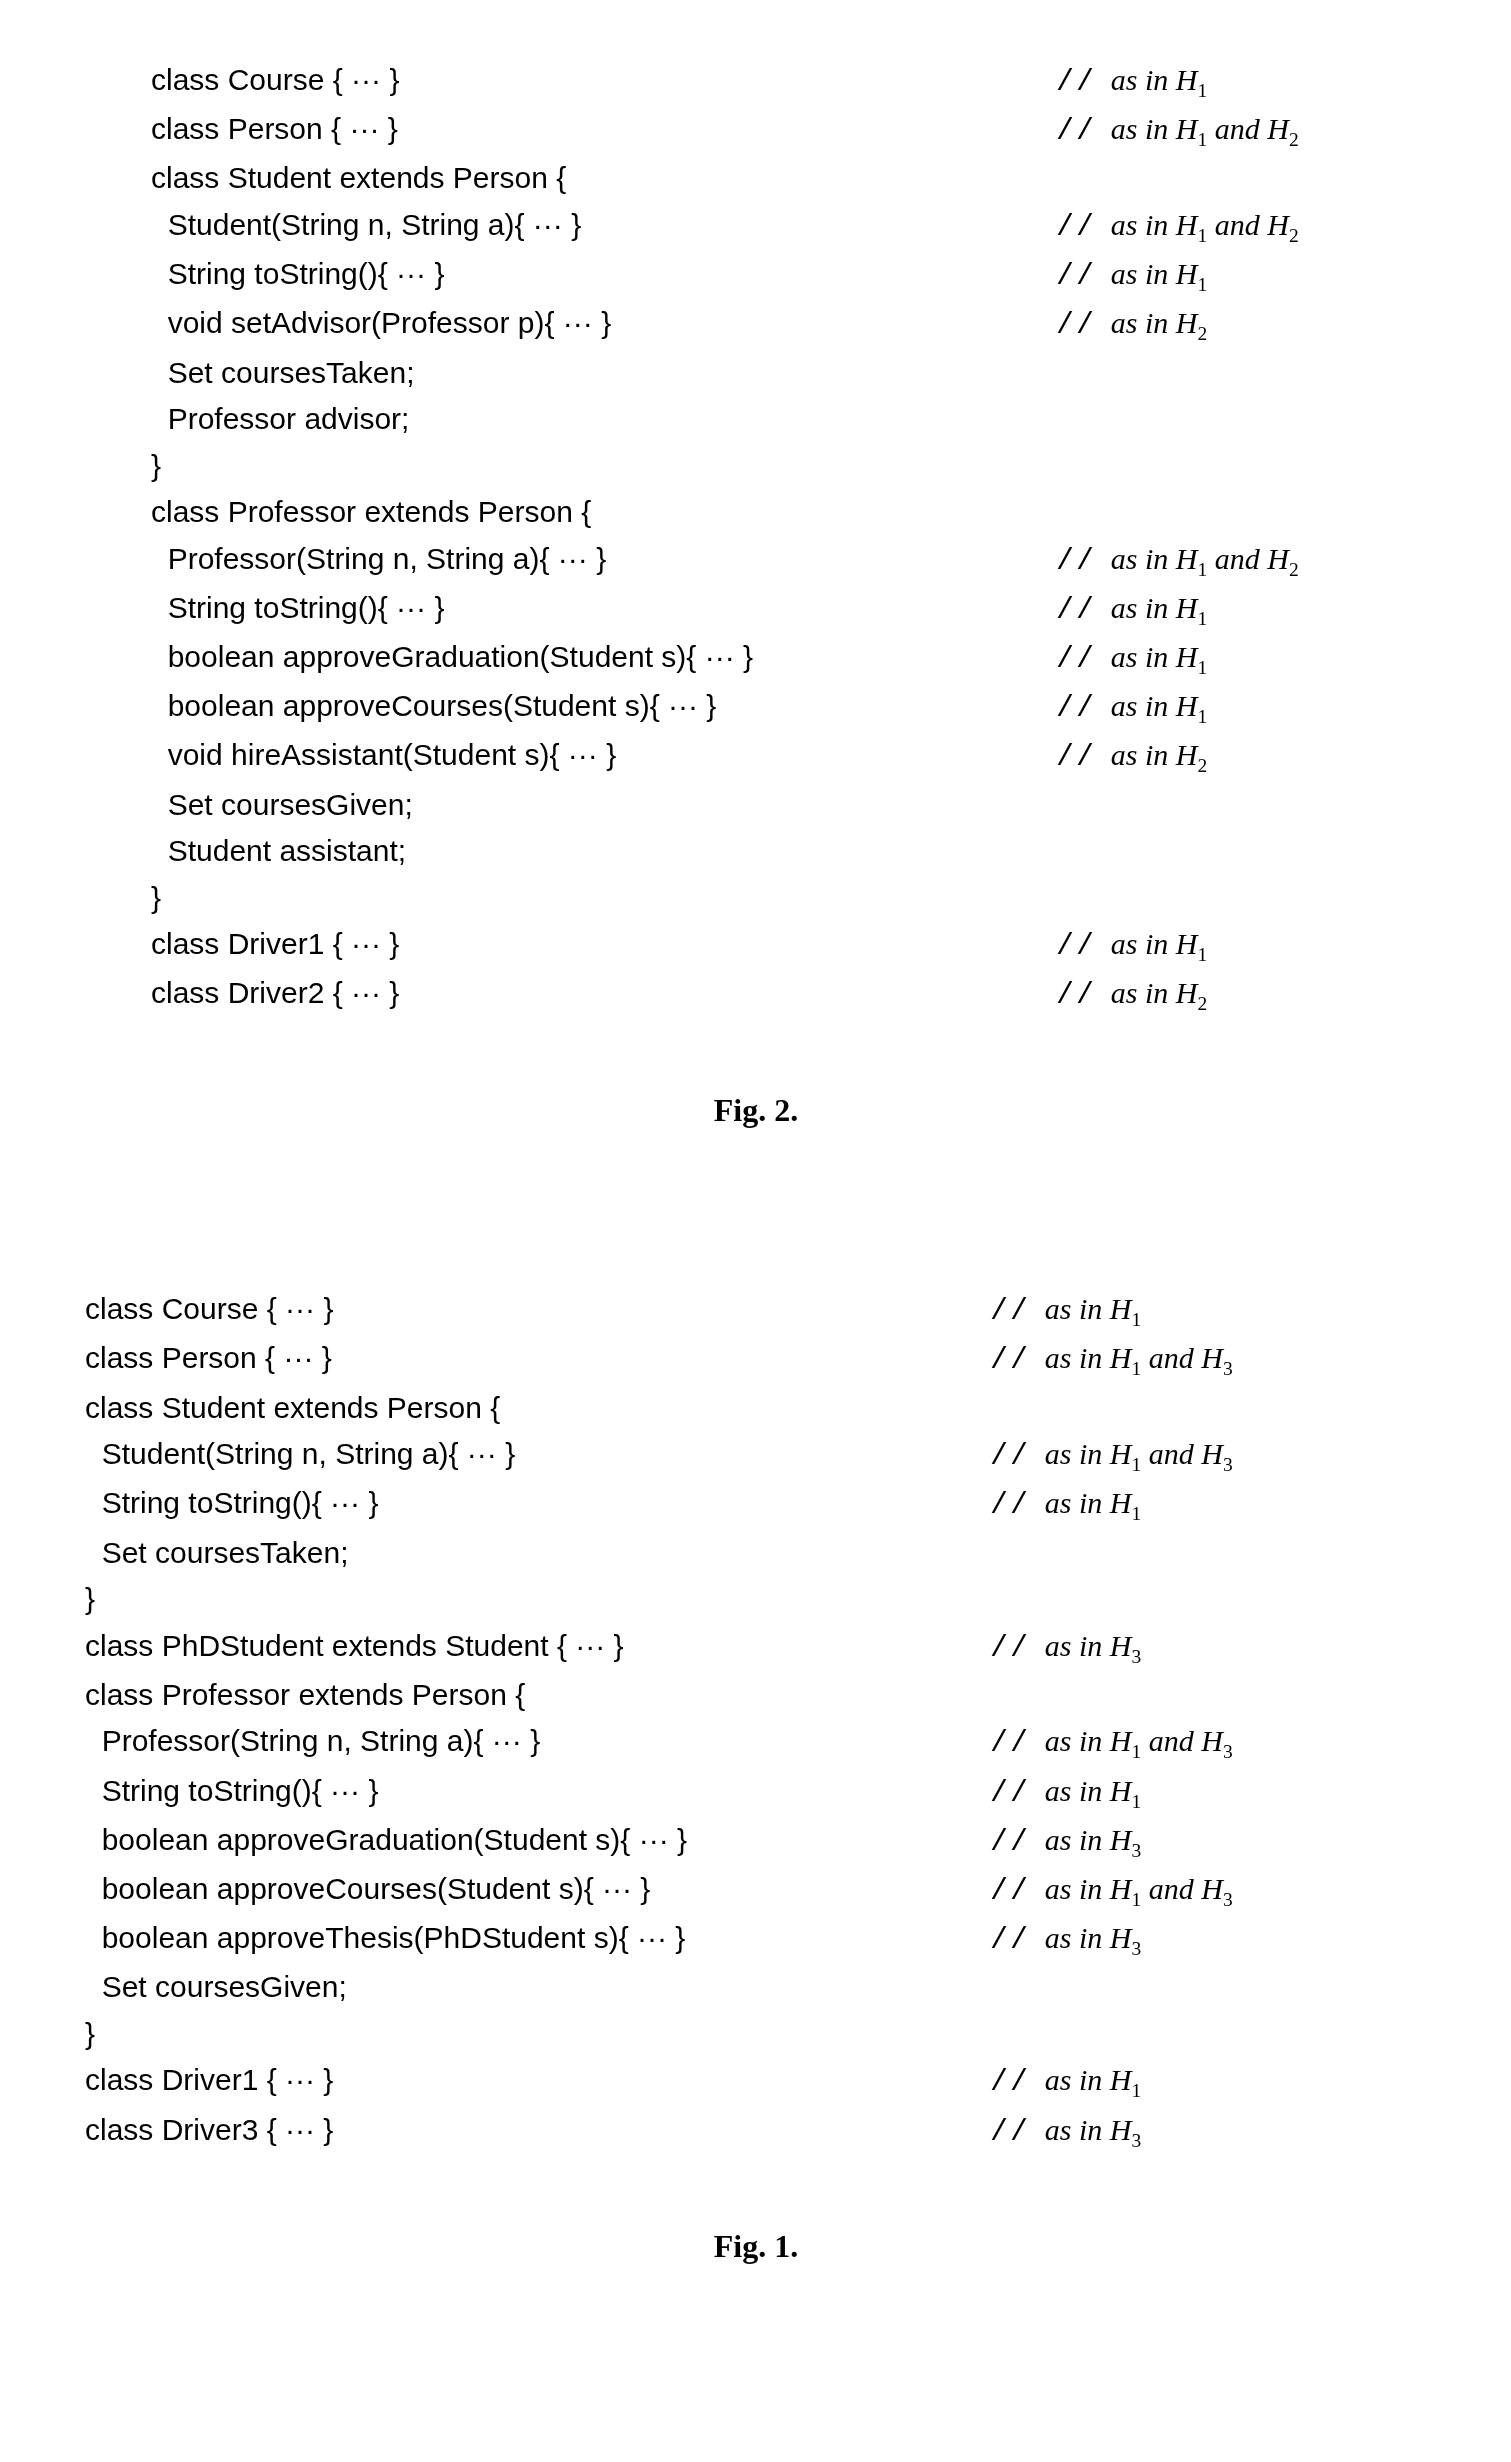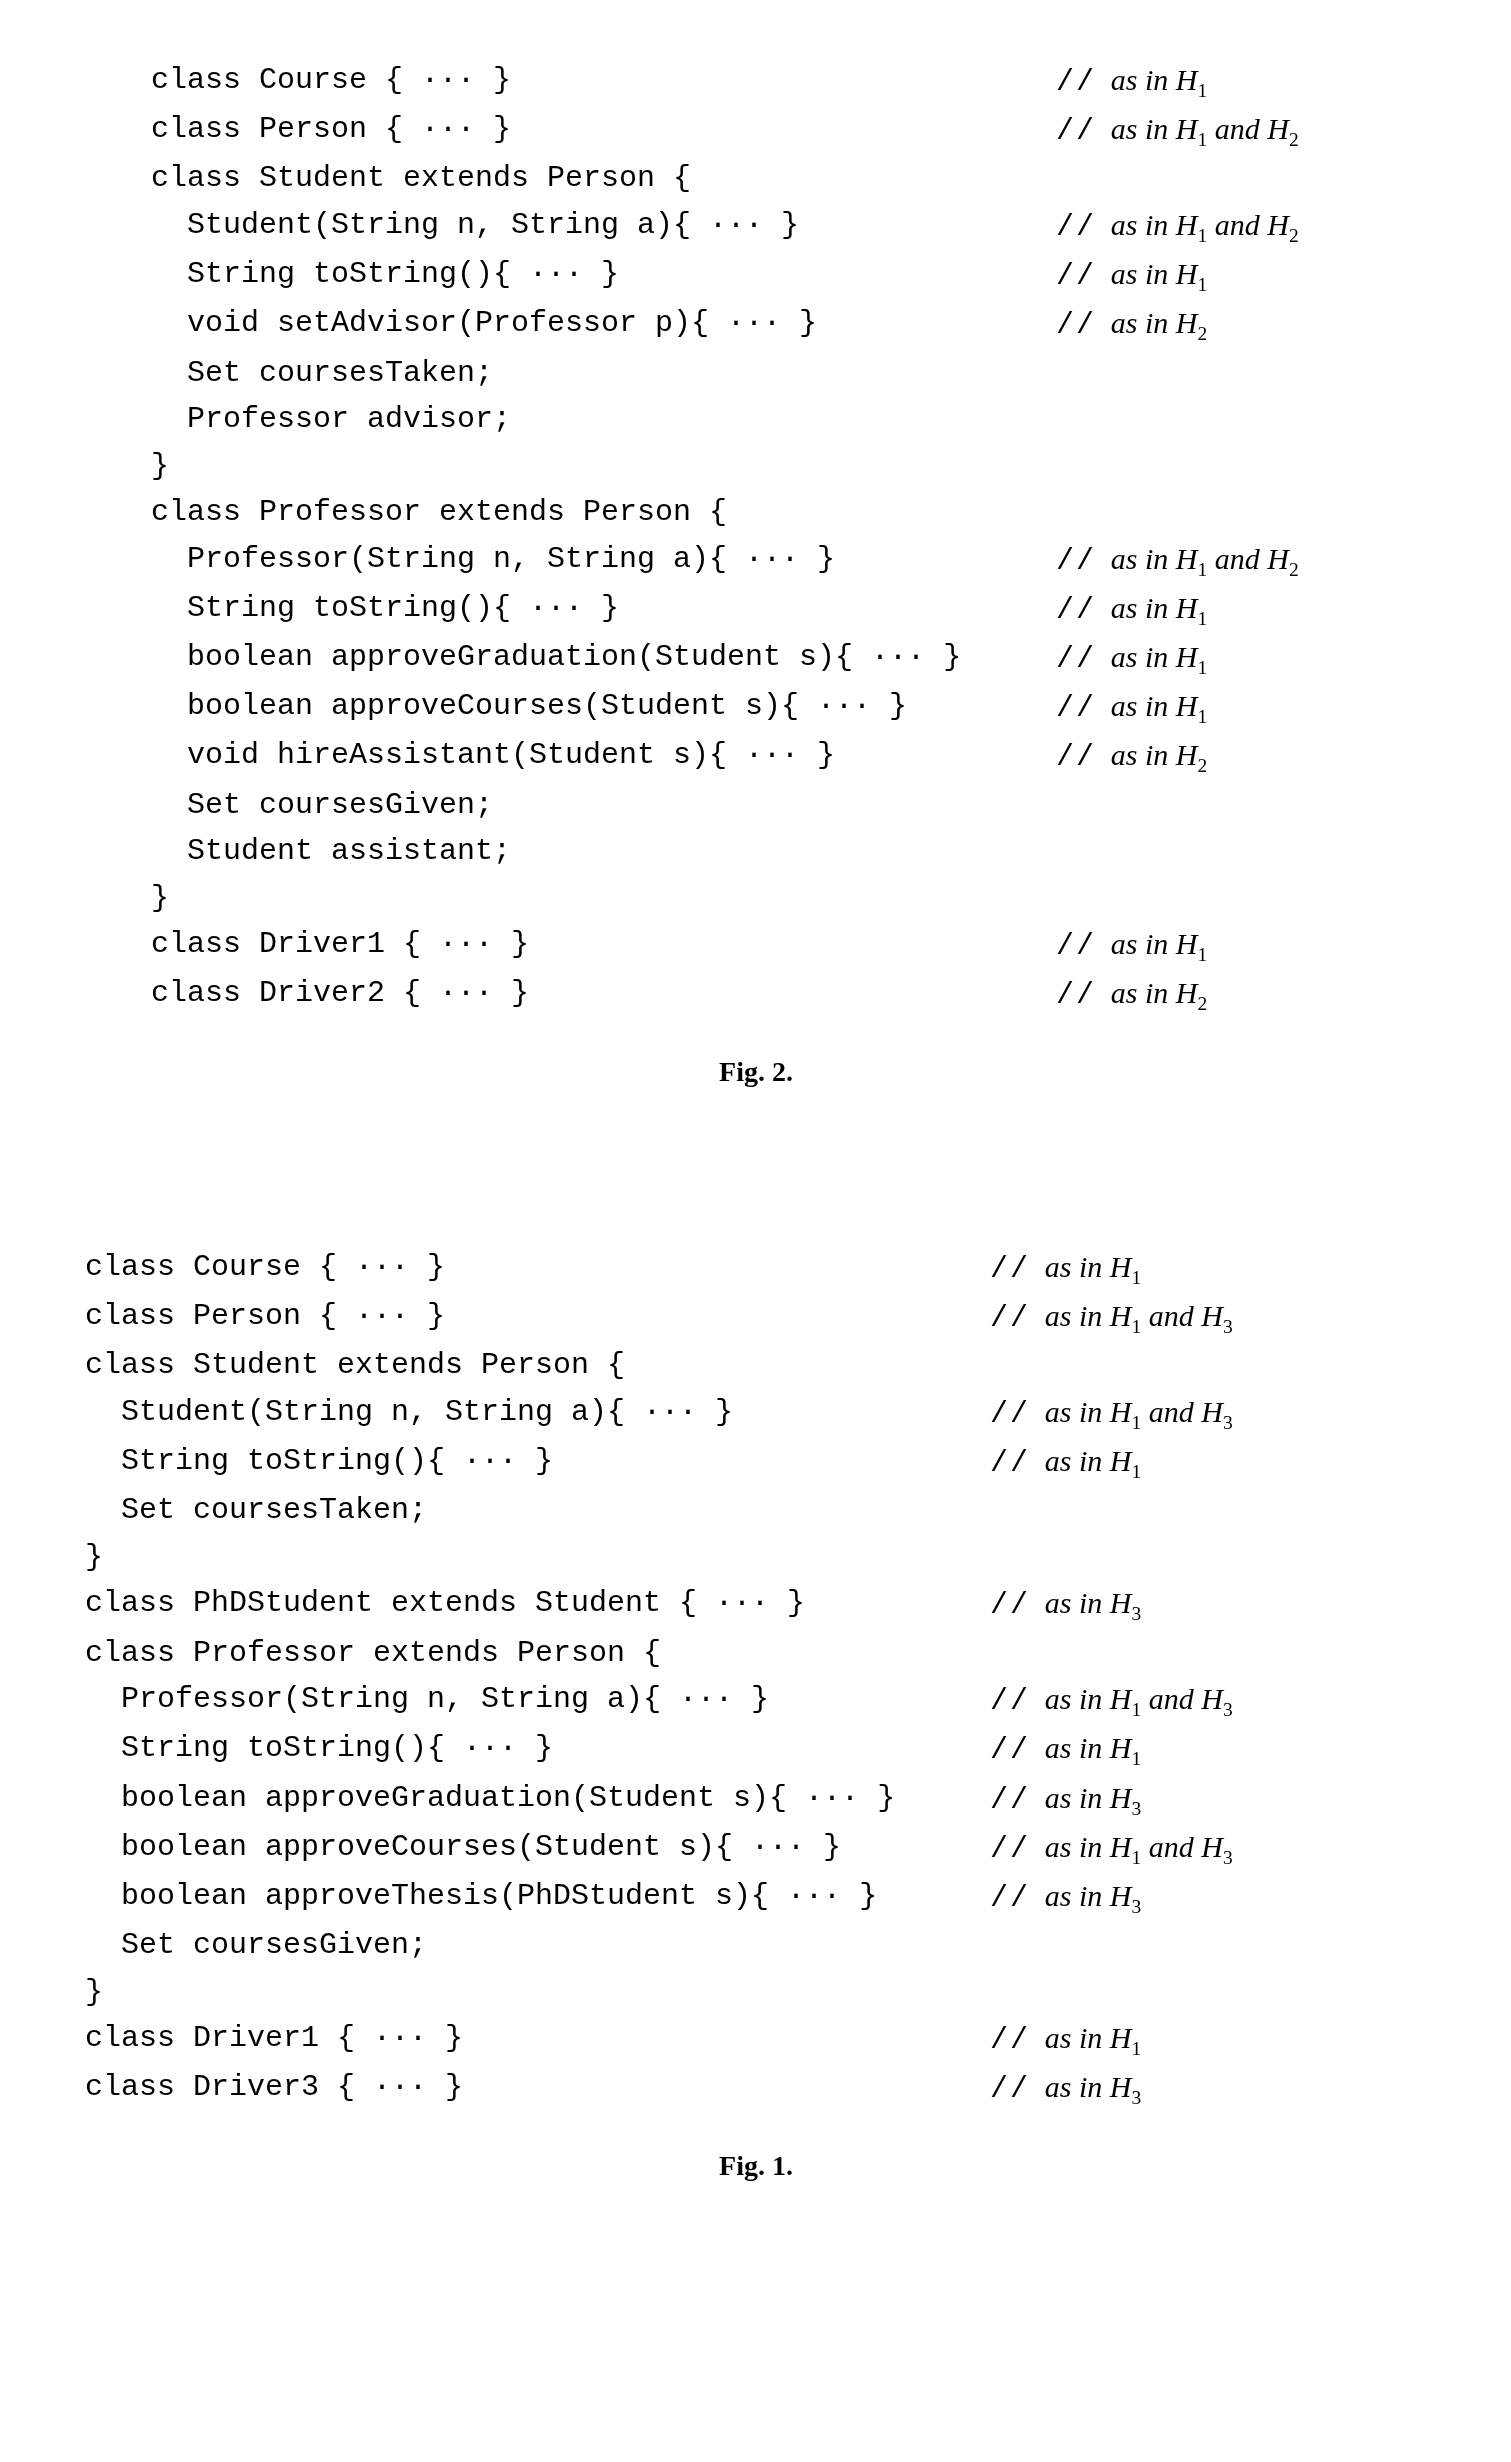--- a/index.html
+++ b/index.html
@@ -19,21 +19,21 @@
   .listing {
     white-space: pre;
   }
   .row {
     display: flex;
     justify-content: flex-start;
   }
   .code-col {
     flex: 0 0 auto;
     min-width: 905px;
-    font-family: Liberation Mono, monospace;
+    font-family: Liberation Sans, sans-serif;
   }
   .cmt-col {
     font-family: "Times New Roman", Times, serif;
     font-style: italic;
   }
   .cmt-col .slashes {
     font-family: "Courier New", Courier, monospace;
     font-style: normal;
     letter-spacing: 1.9px;
   }
@@ -43,23 +43,23 @@
   sub {
     font-size: 0.65em;
     font-style: normal;
     vertical-align: sub;
   }
   .caption {
     font-family: "Times New Roman", Times, serif;
     font-style: normal;
     font-weight: normal;
     text-align: center;
-    margin-top: 30px;
+    margin-top: 66px;
     margin-bottom: 151px;
-    font-size: 28px;
+    font-size: 32px;
   }
   .caption .label {
     font-weight: bold;
   }
   .block1 {
     padding-left: 66px;
   }
   .block2 {
     padding-left: 0px;
   }

